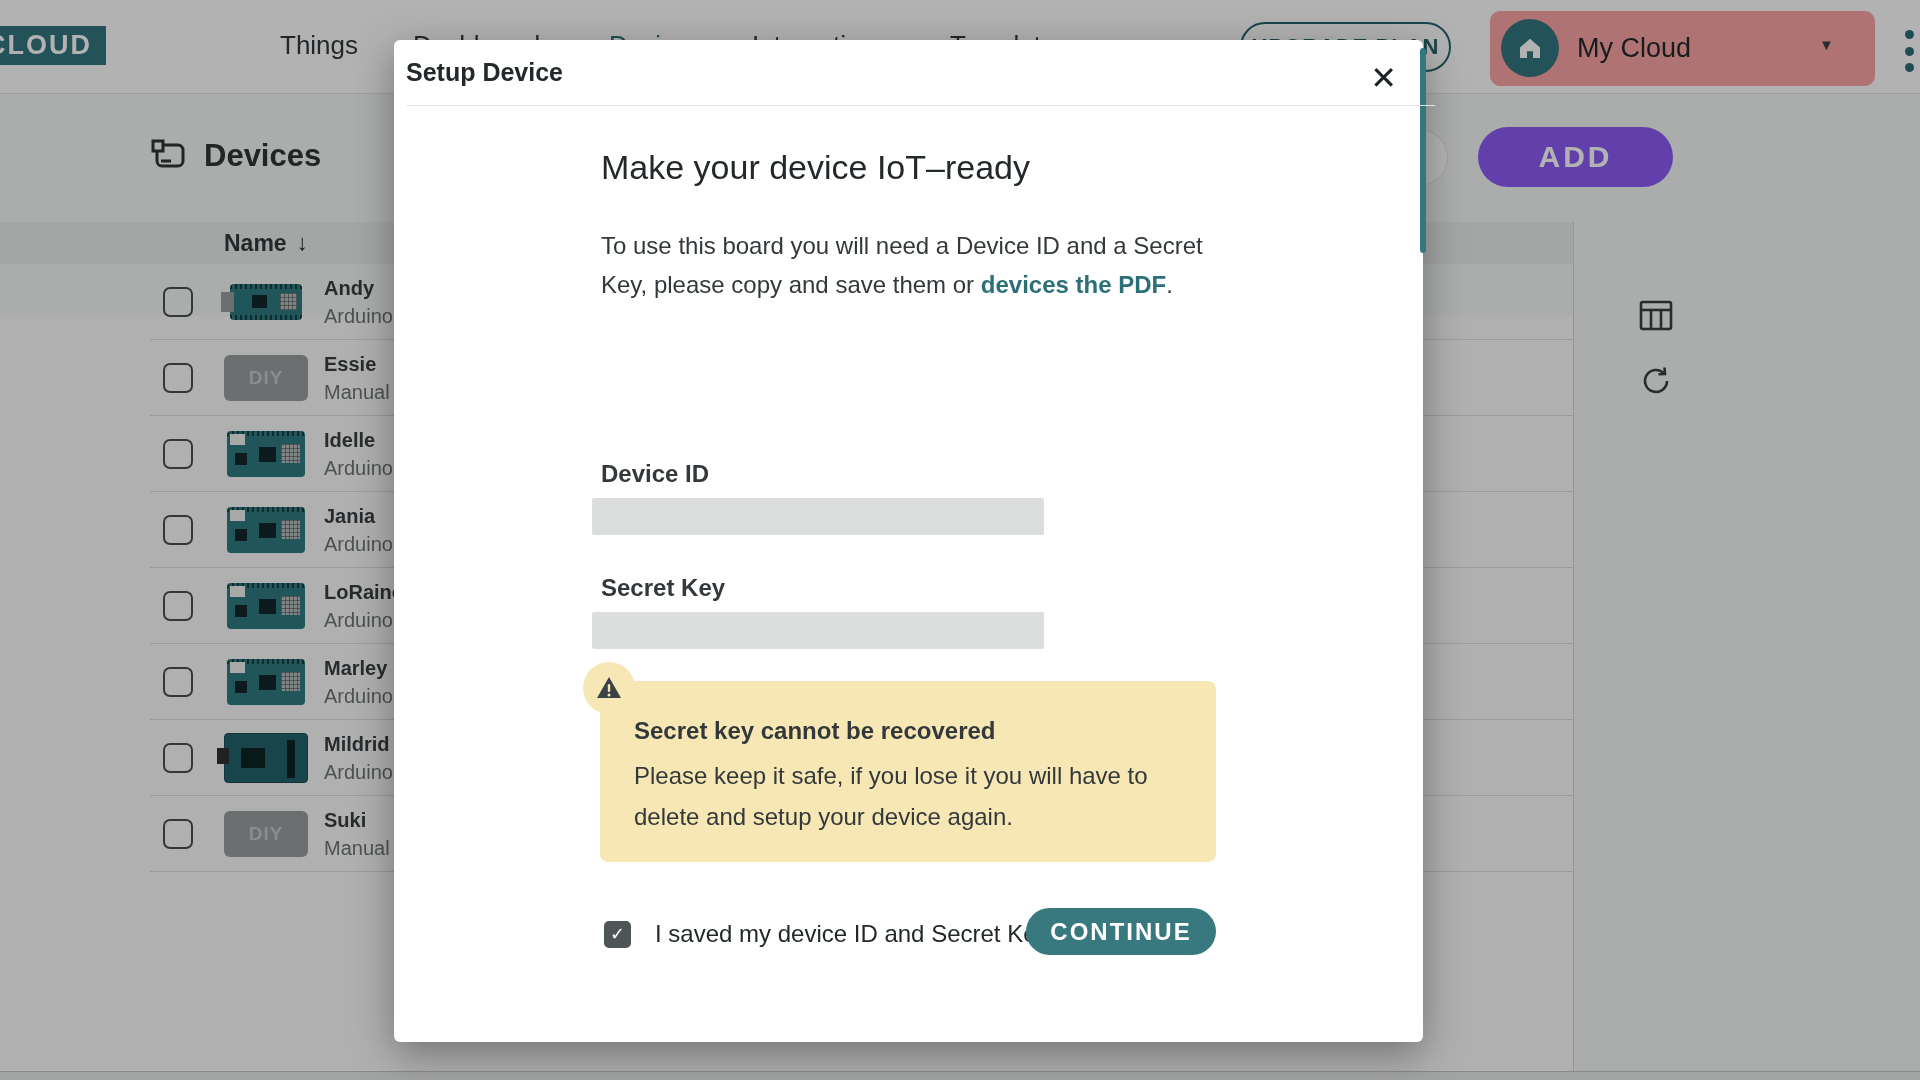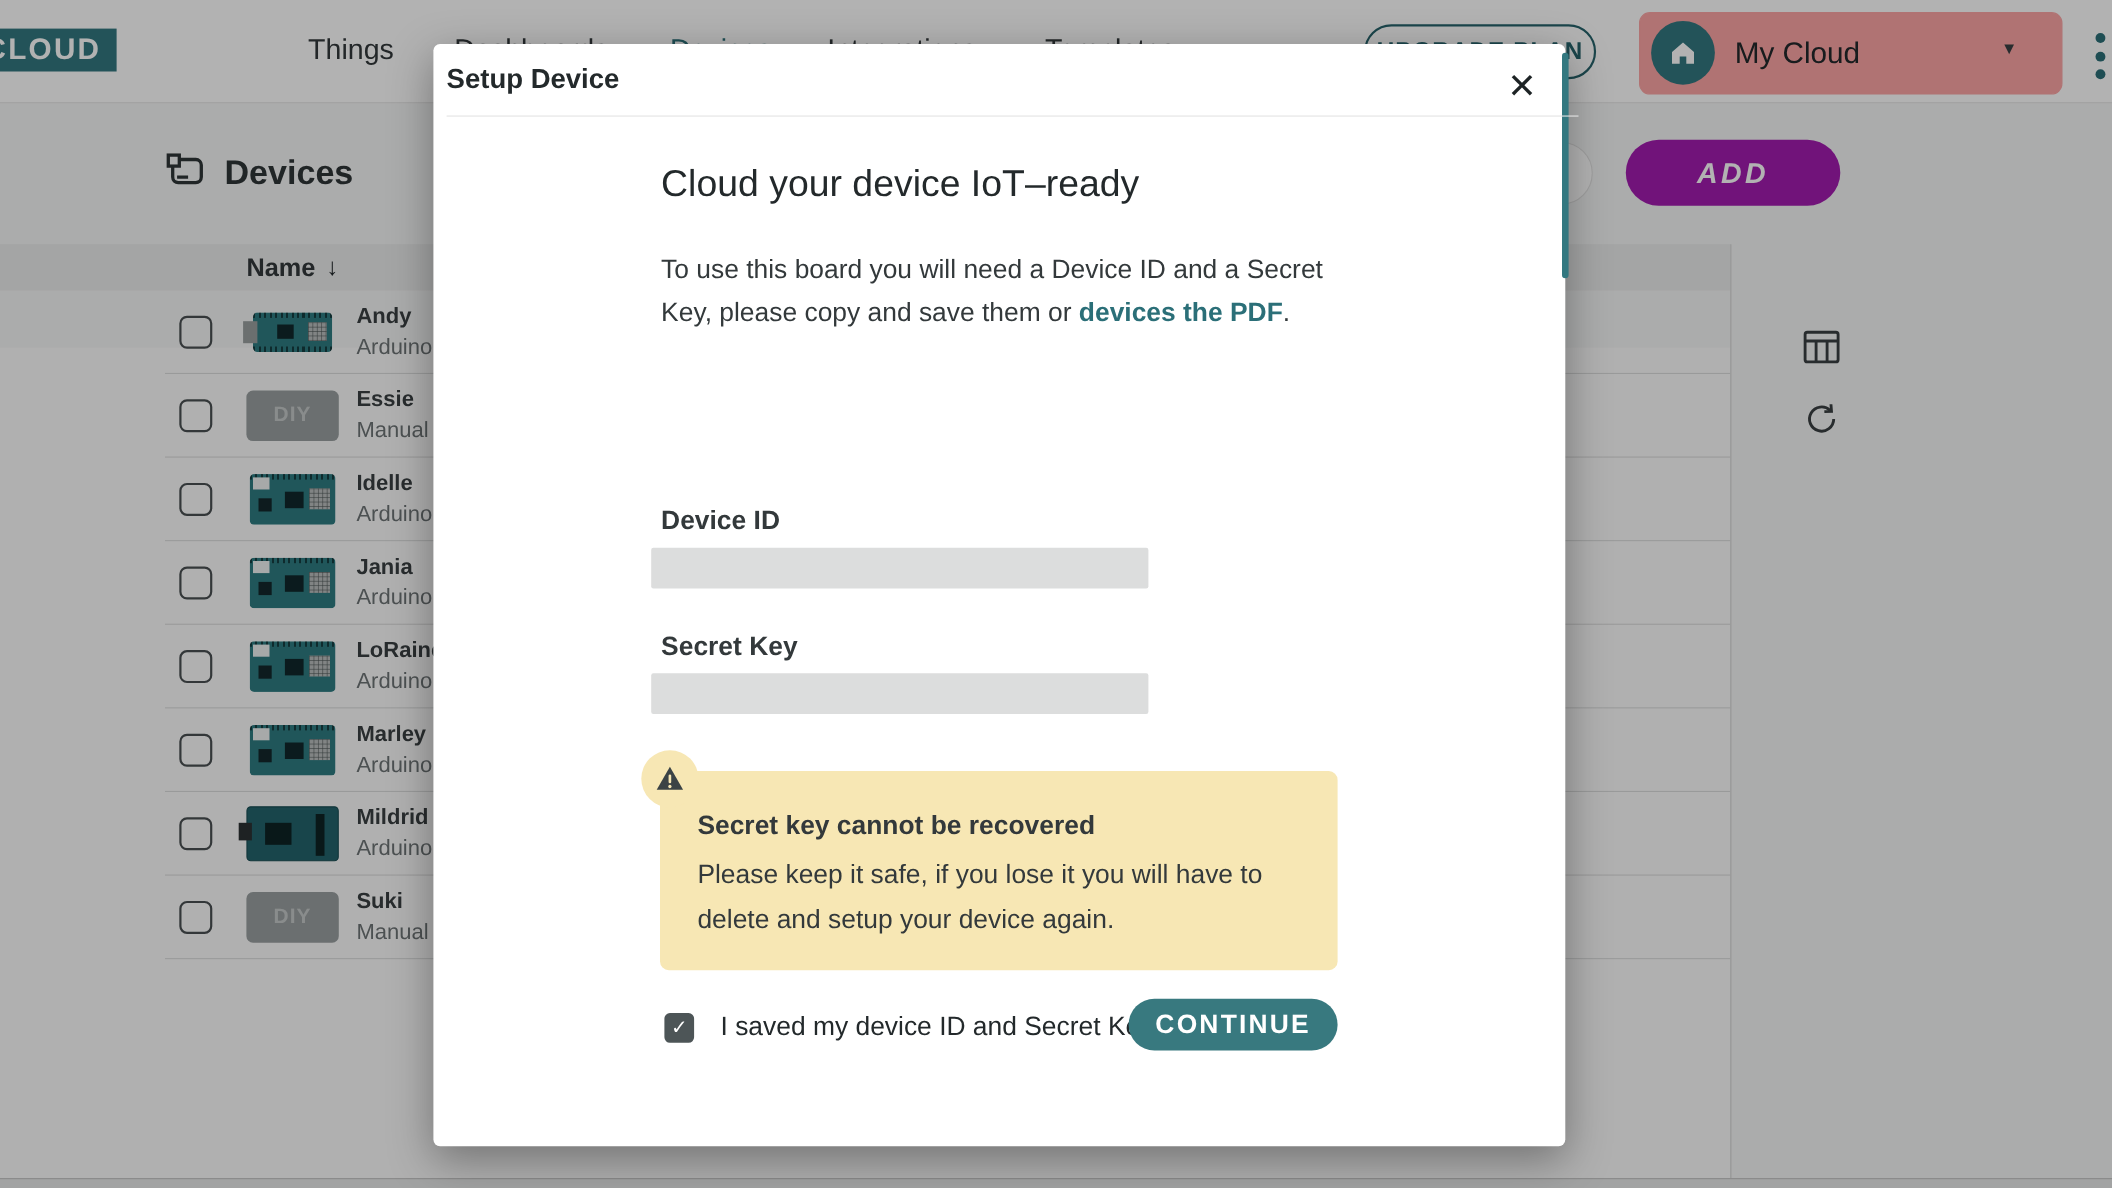--- a/index.html
+++ b/index.html
@@ -18,21 +18,21 @@
   .space-label { position:absolute; left:86px; top:21px; font-size:27px; color:#23292b; }
   .space-caret { position:absolute; left:328px; top:24px; font-size:15px; color:#3a4043; }
   .grid-dots { position:absolute; left:1905px; top:30px; width:10px; height:42px; display:flex; flex-direction:column; justify-content:space-between; }
   .grid-dots span { width:9px; height:9px; border-radius:50%; background:#2b6f78; }
 
   .content-bg { position:absolute; left:0; top:94px; width:1920px; height:977px; background:#f5f6f6; z-index:1; }
   .rows-bg { position:absolute; left:0; top:222px; width:1573px; height:849px; background:#fdfdfd; }
   .page-title-wrap { position:absolute; left:150px; top:138px; display:flex; align-items:center; gap:18px; z-index:2; }
   .page-title { font-size:31px; font-weight:bold; color:#2f3537; }
   .search-pill { position:absolute; left:1000px; top:129px; width:448px; height:57px; background:#ffffff; border:1px solid #e3e3e3; border-radius:29px; z-index:2; }
-  .add-btn { position:absolute; left:1478px; top:127px; width:195px; height:60px; border-radius:30px; background:#a21caf; color:#fff; font-weight:bold; font-size:26px; letter-spacing:3px; display:flex; align-items:center; justify-content:center; border:none; z-index:2;font-style:italic; }
+  .add-btn { position:absolute; left:1478px; top:127px; width:195px; height:60px; border-radius:30px; background:#8b5cf6; color:#fff; font-weight:bold; font-size:30px; letter-spacing:3px; display:flex; align-items:center; justify-content:center; border:none; z-index:2; }
 
   .table-head { position:absolute; left:0; top:222px; width:1573px; height:42px; background:#ebecec; display:flex; align-items:center; z-index:2; }
   .th-name { margin-left:224px; font-size:23px; font-weight:bold; color:#33393b; display:flex; align-items:center; gap:10px; }
   .sort-arrow { font-size:22px; color:#23292b; }
 
   .device-rows { position:absolute; left:0; top:264px; width:1573px; z-index:2; }
   .dev-row { position:relative; width:1573px; height:76px; }
   .dev-row::after { content:""; position:absolute; left:150px; right:0; bottom:0; border-bottom:1px solid #dcdddd; }
   .row-check { position:absolute; left:163px; top:23px; width:30px; height:30px; border:2px solid #4a5052; border-radius:7px; background:transparent; }
   .thumb-wrap { position:absolute; left:205px; top:0; width:122px; height:76px; display:flex; align-items:center; justify-content:center; }
@@ -74,21 +74,21 @@
   .modal { position:absolute; left:394px; top:40px; width:1029px; height:1002px; background:#ffffff; border-radius:6px; box-shadow:0 12px 40px rgba(0,0,0,.35); z-index:20; }
   .modal-scrollbar { position:absolute; right:-3px; top:8px; width:6px; height:205px; border-radius:3px; background:#337880; }
   .modal-header { position:absolute; left:12px; top:0; width:100%; height:66px; border-bottom:1px solid #e3e3e3; display:flex; align-items:center; justify-content:flex-start; }
   .modal-title { font-size:25px; font-weight:600; color:#23292b; }
   .modal-close { position:absolute; right:26px; top:22px; font-size:32px; color:#1d2325; line-height:1; background:none; border:none; cursor:pointer; }
   .m-heading { position:absolute; left:207px; top:108px; font-size:34px; color:#23292b; font-weight:400; }
   .m-para { position:absolute; left:207px; width:625px; font-size:24px; line-height:39px; color:#33393b; }
   .m-para a { color:#2b6f78; font-weight:bold; text-decoration:none; }
   .m-label { position:absolute; left:207px; font-size:24px; font-weight:bold; color:#33393b; }
   .m-input { position:absolute; left:198px; width:452px; height:37px; background:#dcdddd; border:none; border-radius:2px; font-size:20px; padding:0 10px; color:#333; }
-  .warn-box { position:absolute; left:206px; top:641px; width:616px; height:181px; background:#f7e7b4; border-radius:8px;margin-top:20px; }
+  .warn-box { position:absolute; left:206px; top:641px; width:616px; height:181px; background:#f7e7b4; border-radius:8px; }
   .warn-badge { position:absolute; left:-17px; top:-19px; width:52px; height:52px; border-radius:50%; background:#f7e7b4; display:flex; align-items:center; justify-content:center; }
   .warn-title { position:absolute; left:34px; top:36px; font-size:24px; font-weight:bold; color:#33393b; }
   .warn-body { position:absolute; left:34px; top:74px; width:540px; font-size:24px; line-height:41px; color:#33393b; }
   .saved-row { position:absolute; left:210px; top:880px; display:flex; align-items:center; gap:24px; }
   .m-check { width:27px; height:27px; border-radius:5px; background:#fff; border:2px solid #4d5557; display:flex; align-items:center; justify-content:center; color:#fff; font-size:18px; }
   .m-check.checked { background:#4d5557; }
   .saved-label { font-size:24px; color:#23292b; }
   .continue-btn { position:absolute; left:632px; top:868px; width:190px; height:47px; border-radius:30px; background:#38797f; color:#fff; border:none; font-weight:bold; font-size:24px; letter-spacing:2px; display:flex; align-items:center; justify-content:center; }
 </style>
 </head>
@@ -285,21 +285,21 @@
 
   <div class="overlay"></div>
 
   <div class="modal">
     <div class="modal-scrollbar"></div>
     <div class="modal-header">
       <span class="modal-title">Setup Device</span>
     </div>
     <button class="modal-close">✕</button>
 
-    <div class="m-heading">Cloud your device IoT–ready</div>
+    <div class="m-heading">Make your device IoT–ready</div>
 
     <p class="m-para" style="top:186px"><span>To use this board you will need a Device ID and a Secret Key, please copy and save them or </span><a href="#">devices the PDF</a><span>.</span></p>
 
 
     <div class="m-label" style="top:420px">Device ID</div>
     <input class="m-input" style="top: 458px;" readonly="" value="">
 
     <div class="m-label" style="top:534px">Secret Key</div>
     <input class="m-input" style="top: 572px;" readonly="" value="">
 

